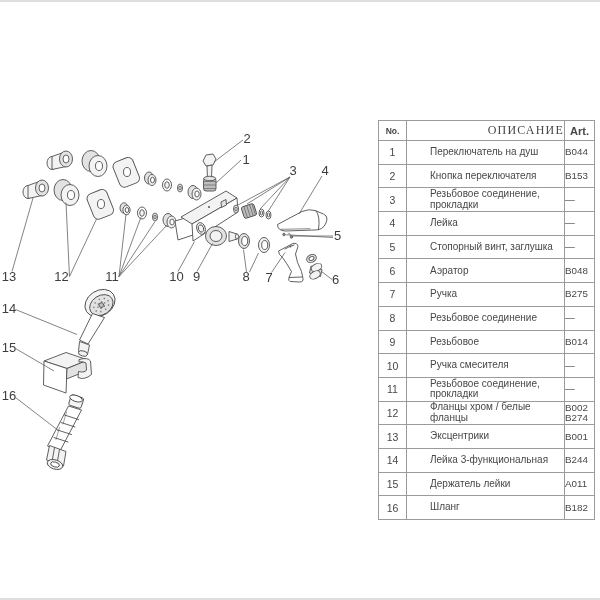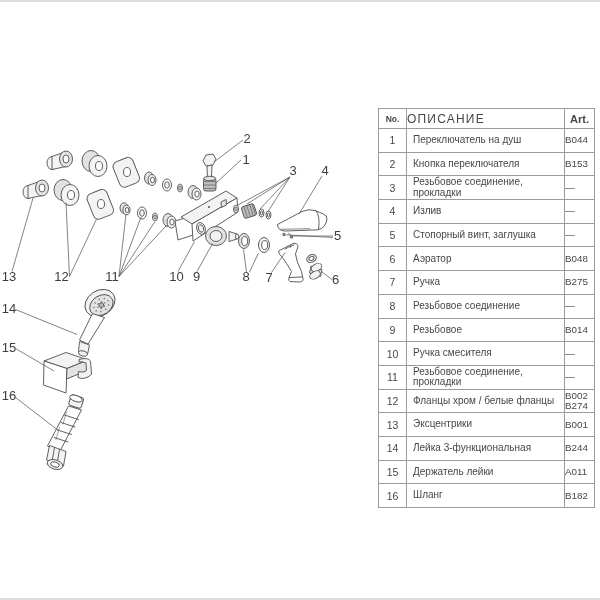--- a/index.html
+++ b/index.html
@@ -13,30 +13,30 @@
   .ln   { stroke:#4f4f4f; stroke-width:0.9; fill:none; stroke-linecap:round; stroke-linejoin:round; }
   .f0   { fill:#ffffff; stroke:#4f4f4f; stroke-width:0.9; stroke-linejoin:round; }
   .f1   { fill:#f3f3f3; stroke:#4f4f4f; stroke-width:0.9; stroke-linejoin:round; }
   .f2   { fill:#e2e2e2; stroke:#4f4f4f; stroke-width:0.9; stroke-linejoin:round; }
   .f3   { fill:#bdbdbd; stroke:#4f4f4f; stroke-width:0.9; stroke-linejoin:round; }
   .dk   { fill:#8b8b8b; stroke:#4f4f4f; stroke-width:0.7; }
   .rib  { stroke:#6f6f6f; stroke-width:0.8; fill:none; }
   .leader { stroke:#5a5a5a; stroke-width:0.75; fill:none; }
   .callout { font:13px "Liberation Sans", sans-serif; fill:#3d3d3d; text-anchor:middle; }
 
-  table.parts { border-collapse:collapse; position:absolute; left:378px; top:108px; width:216px;
+  table.parts { border-collapse:collapse; position:absolute; left:378px; top:120px; width:216px;
                 table-layout:fixed; color:#474747; }
   .parts th, .parts td { border:1px solid #9b9b9b; padding:0; overflow:hidden; }
   .parts thead tr { height:20px; }
   .parts tbody tr { height:23.7px; }
   th.h-no  { font-size:8.5px;  font-weight:bold; text-align:center; }
-  th.h-desc{ font-size:12px;   font-weight:normal; letter-spacing:1.2px; text-align:left; }
+  th.h-desc{ font-size:12px;   font-weight:normal; letter-spacing:1.2px; text-align:right;font-family:Liberation Serif, serif; }
   th.h-art { font-size:11px;   font-weight:bold; text-align:center; }
   td.c-no  { font-size:10.5px; text-align:center; }
-  td.c-desc{ font-size:10px;   padding-left:6px; white-space:pre-line; line-height:10.5px; }
+  td.c-desc{ font-size:10px;   padding-left:23px; white-space:pre-line; line-height:10.5px; }
   td.c-art { font-size:9.8px;  text-align:left; white-space:pre-line; line-height:10px; }
 </style>
 </head>
 <body>
 
 <div class="stage">
   <div class="edge top"></div>
   <div class="edge bottom"></div>
 
   <svg class="diagram" width="600" height="600" viewBox="0 0 600 600">
@@ -302,21 +302,21 @@
           <td class="c-art">B153</td>
         </tr>
       <tr>
           <td class="c-no">3</td>
           <td class="c-desc">Резьбовое соединение,
 прокладки</td>
           <td class="c-art">—</td>
         </tr>
       <tr>
           <td class="c-no">4</td>
-          <td class="c-desc">Излив</td>
+          <td class="c-desc">Лейка</td>
           <td class="c-art">—</td>
         </tr>
       <tr>
           <td class="c-no">5</td>
           <td class="c-desc">Стопорный винт, заглушка</td>
           <td class="c-art">—</td>
         </tr>
       <tr>
           <td class="c-no">6</td>
           <td class="c-desc">Аэратор</td>

